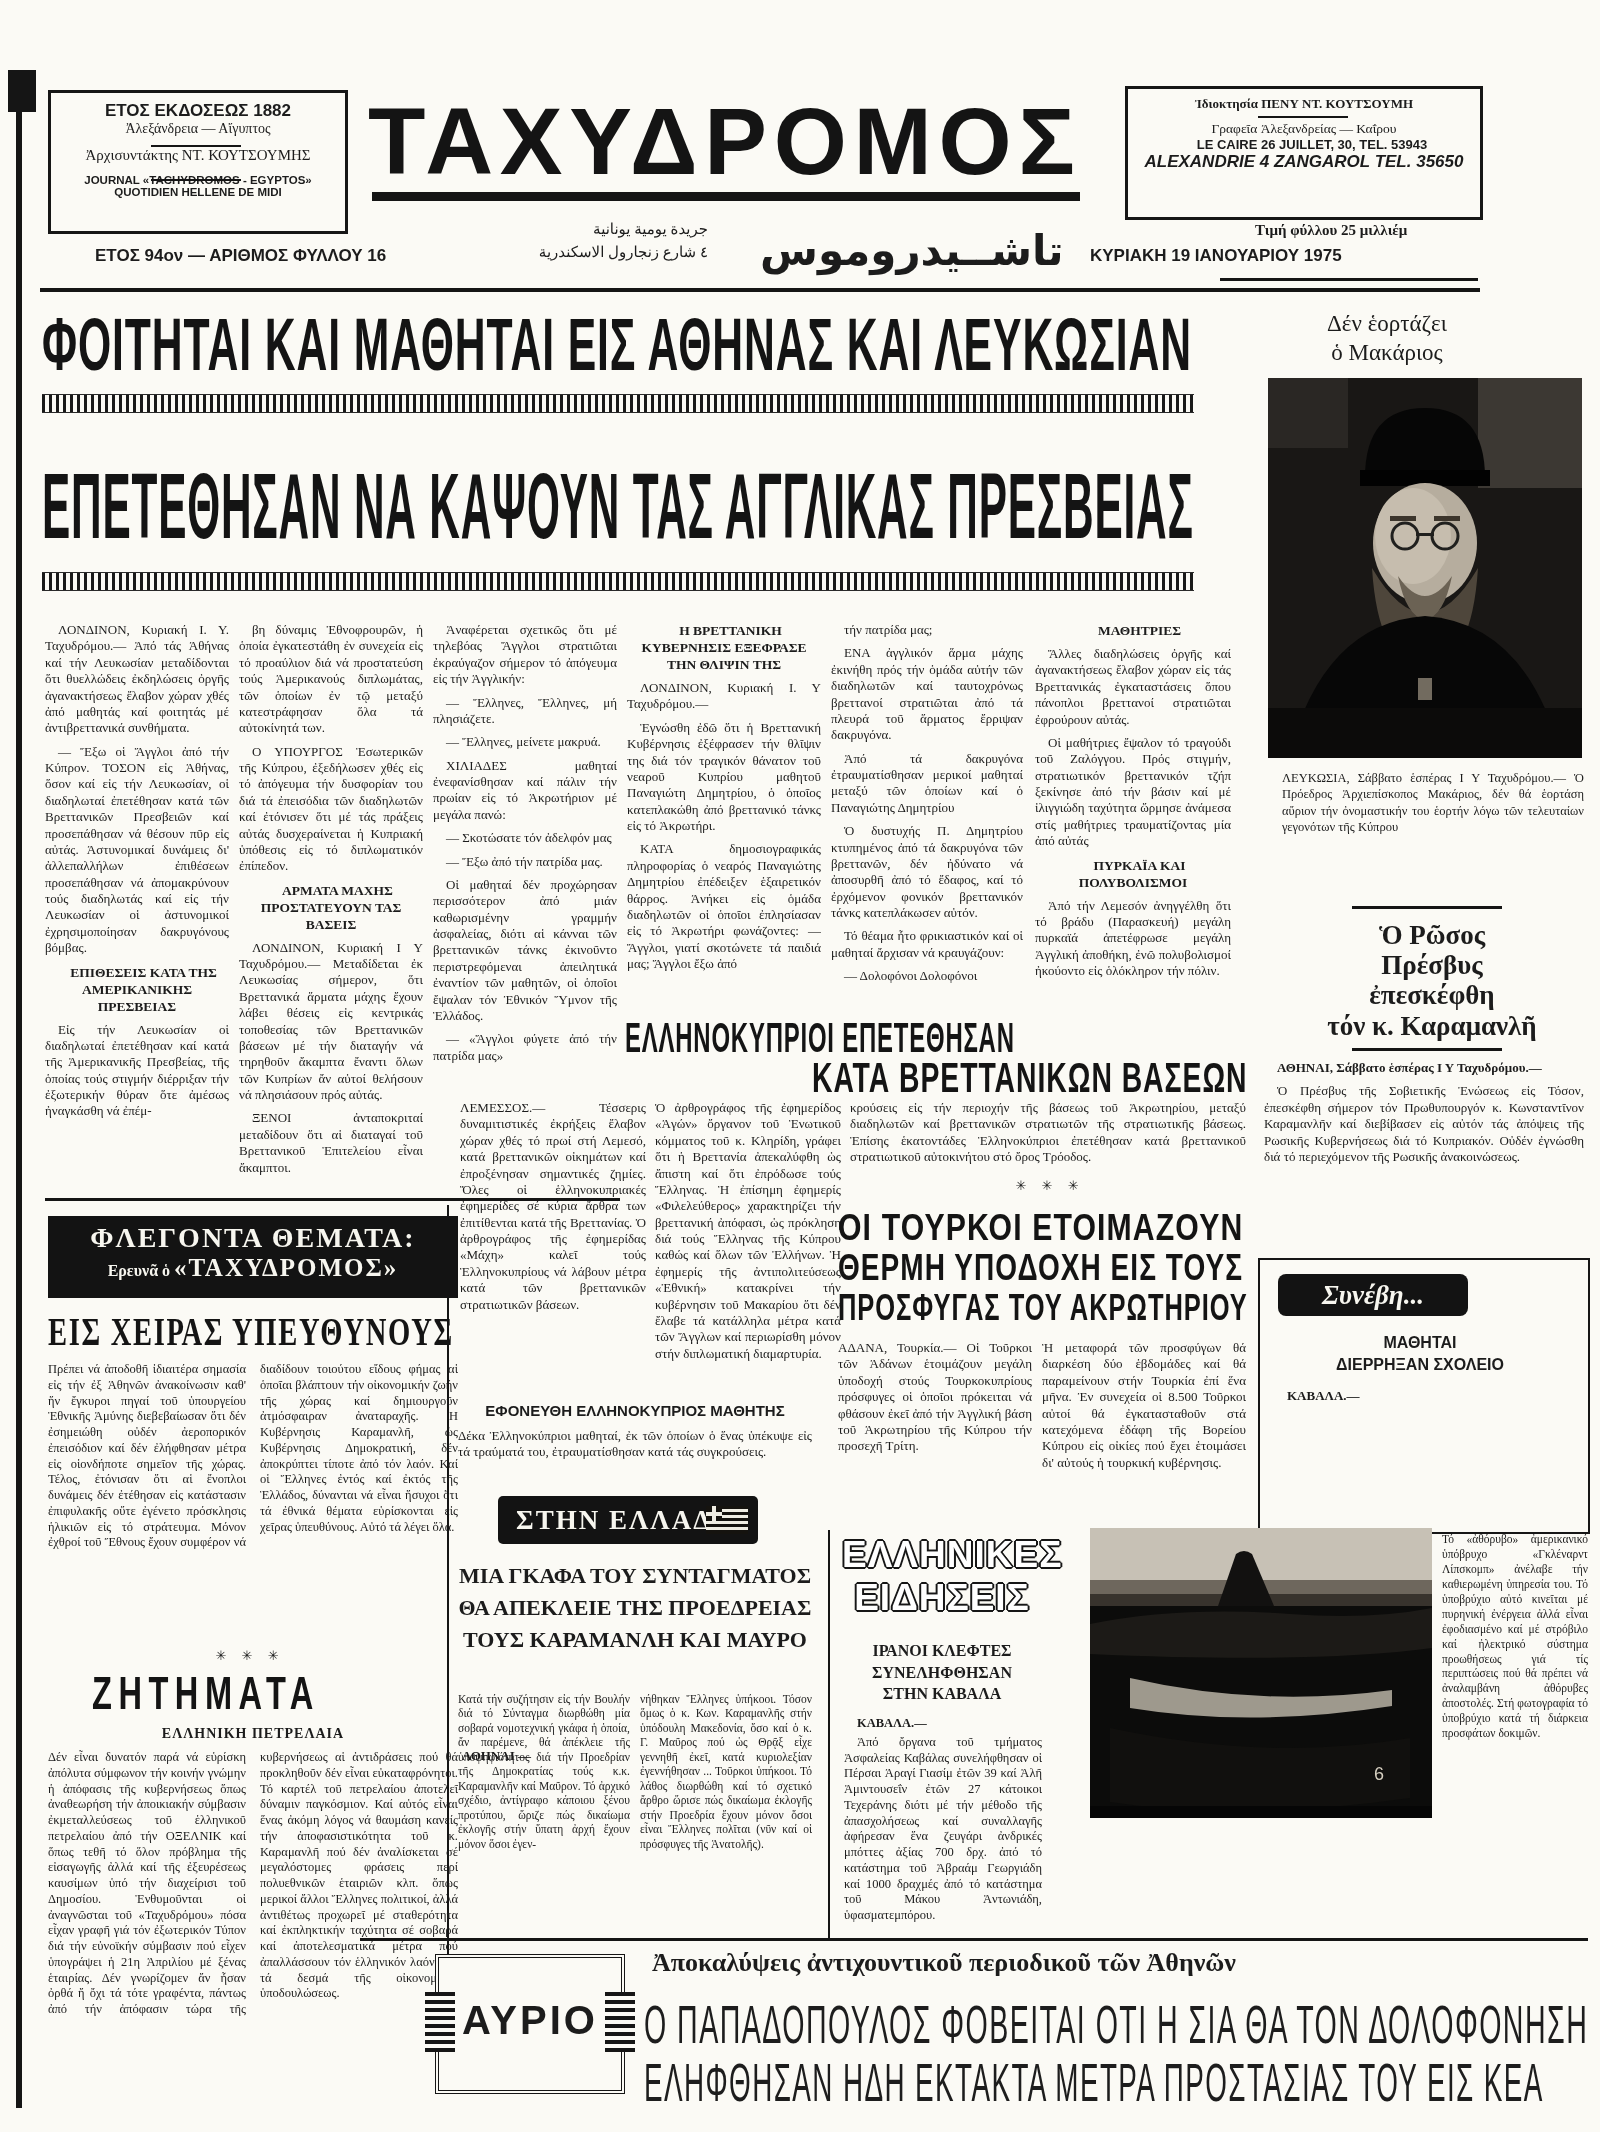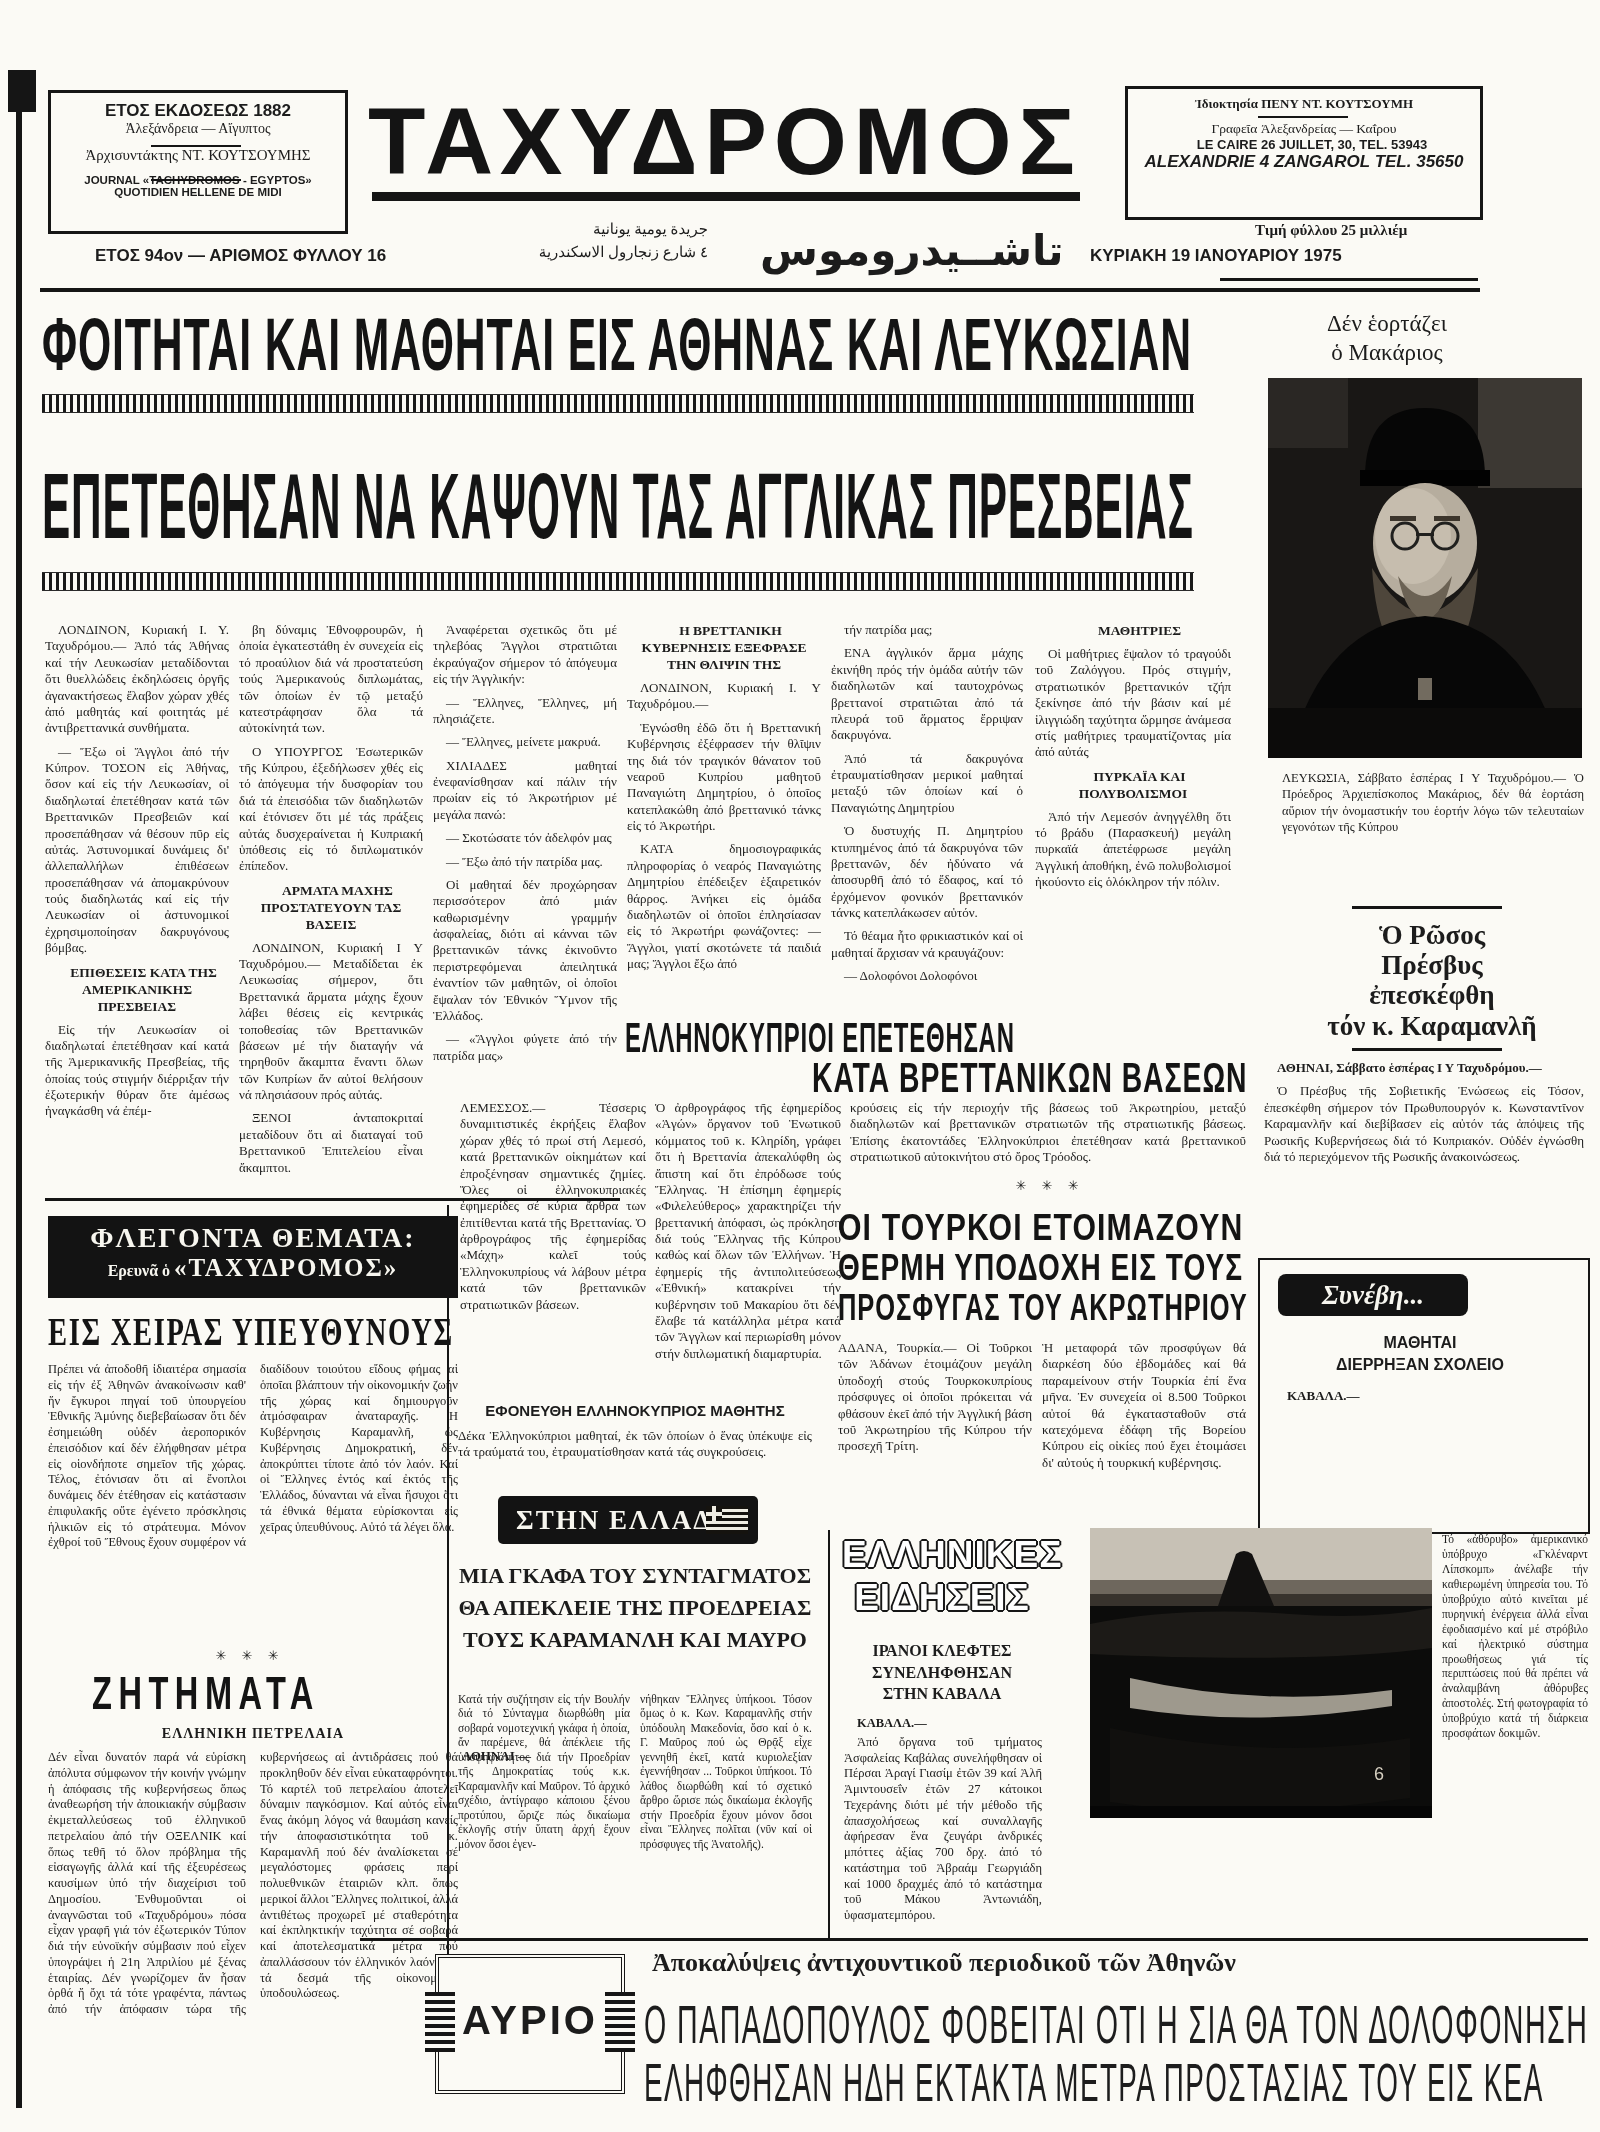--- a/index.html
+++ b/index.html
@@ -136,20 +136,21 @@
   <div class="abs body-text" style="left:831px;top:622px;width:192px;height:408px;overflow:hidden;">
     <p>τήν πατρίδα μας;</p>
     <p>ΕΝΑ ἀγγλικόν ἅρμα μάχης ἐκινήθη πρός τήν ὁμάδα αὐτήν τῶν διαδηλωτῶν καί ταυτοχρόνως βρεττανοί στρατιῶται ἀπό τά πλευρά τοῦ ἅρματος ἔρριψαν δακρυγόνα.</p>
     <p>Ἀπό τά δακρυγόνα ἐτραυματίσθησαν μερικοί μαθηταί μεταξύ τῶν ὁποίων καί ὁ Παναγιώτης Δημητρίου</p>
     <p>Ὁ δυστυχής Π. Δημητρίου κτυπημένος ἀπό τά δακρυγόνα τῶν βρεττανῶν, δέν ἠδύνατο νά ἀποσυρθῆ ἀπό τό ἔδαφος, καί τό ἐρχόμενον φονικόν βρεττανικόν τάνκς κατεπλάκωσεν αὐτόν.</p>
     <p>Τό θέαμα ἦτο φρικιαστικόν καί οἱ μαθηταί ἄρχισαν νά κραυγάζουν:</p>
     <p>— Δολοφόνοι    Δολοφόνοι</p>
   </div>
   <div class="abs body-text" style="left:1035px;top:622px;width:196px;height:400px;overflow:hidden;">
     <p class="subhead" style="margin-top:0;">ΜΑΘΗΤΡΙΕΣ</p>
+    <p>Ἄλλες διαδηλώσεις ὀργῆς καί ἀγανακτήσεως ἔλαβον χώραν εἰς τάς Βρεττανικάς ἐγκαταστάσεις ὅπου πάνοπλοι βρεττανοί στρατιῶται ἐφρούρουν αὐτάς.</p>
     <p>Οἱ μαθήτριες ἔψαλον τό τραγούδι τοῦ Ζαλόγγου. Πρός στιγμήν, στρατιωτικόν βρεττανικόν τζήπ ξεκίνησε ἀπό τήν βάσιν καί μέ ἰλιγγιώδη ταχύτητα ὥρμησε ἀνάμεσα στίς μαθήτριες τραυματίζοντας μία ἀπό αὐτάς</p>
     <p class="subhead">ΠΥΡΚΑΪΑ ΚΑΙ ΠΟΛΥΒΟΛΙΣΜΟΙ</p>
     <p>Ἀπό τήν Λεμεσόν ἀνηγγέλθη ὅτι τό βράδυ (Παρασκευή) μεγάλη πυρκαϊά ἀπετέφρωσε μεγάλη Ἀγγλική ἀποθήκη, ἐνῶ πολυβολισμοί ἠκούοντο εἰς ὁλόκληρον τήν πόλιν.</p>
   </div>
 
   <div class="abs caption" style="left:1282px;top:770px;width:302px;height:128px;overflow:hidden;">ΛΕΥΚΩΣΙΑ, Σάββατο ἑσπέρας Ι Υ Ταχυδρόμου.— Ὁ Πρόεδρος Ἀρχιεπίσκοπος Μακάριος, δέν θά ἑορτάση αὔριον τήν ὀνομαστικήν του ἑορτήν λόγω τῶν τελευταίων γεγονότων τῆς Κύπρου</div>
 
   <div class="abs rule" style="left:1352px;top:906px;width:150px;height:3px;"></div>
   <div class="abs serifhead" style="left:1292px;top:920px;width:280px;font-size:27px;">
     <div>Ὁ Ρῶσος</div>

